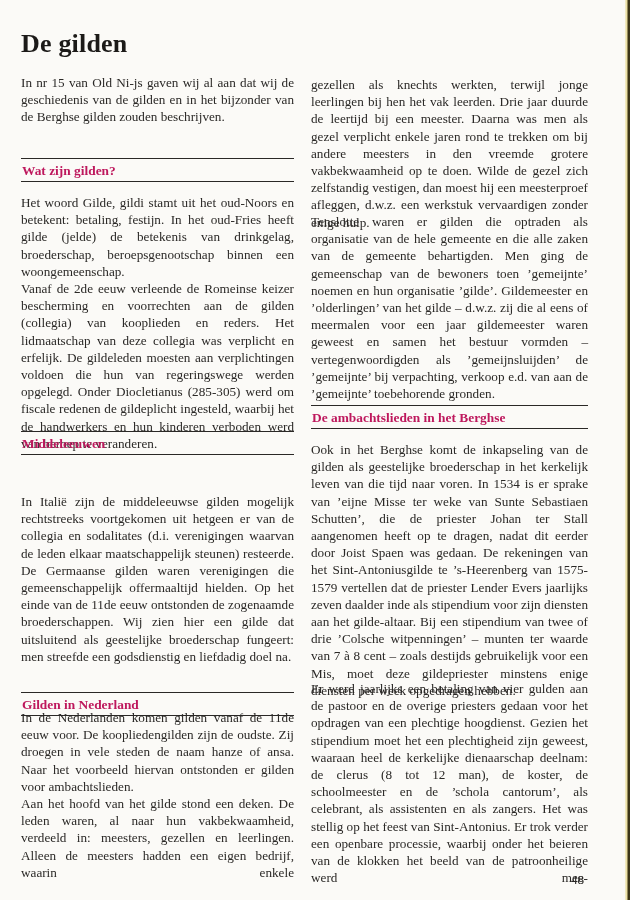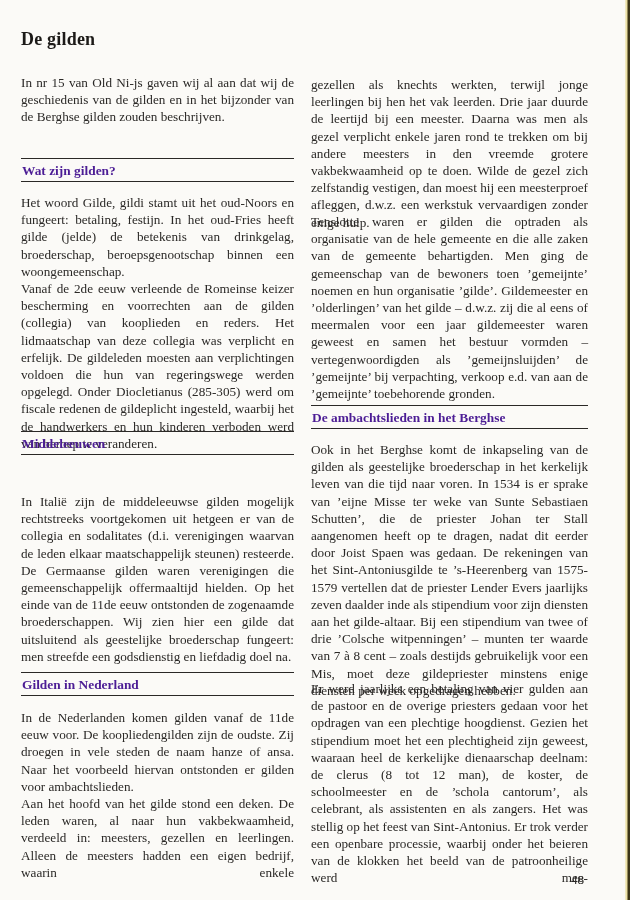--- a/index.html
+++ b/index.html
@@ -10,69 +10,69 @@
     color: #2a2826;
     position: relative;
   }
   .page-edge {
     position: absolute; top: 0; right: 0; width: 5px; height: 900px;
     background: linear-gradient(to right, #f4eed0 0, #e9dc9a 40%, #3b3518 60%, #3b3518 100%);
   }
   .title {
     position: absolute; left: 21px; top: 29px;
     font-family: "Liberation Serif", "DejaVu Serif", serif;
-    font-weight: bold; font-size: 18px; letter-spacing: 0.2px;
+    font-weight: bold; font-size: 26px; letter-spacing: 0.2px;
     color: #1c1a18; margin: 0;
   }
   .col {
     position: absolute; top: 0;
     font-size: 13.2px; line-height: 17.2px;
     text-align: justify; hyphens: manual;
   }
   .col-left { left: 21px; width: 273px; }
   .col-right { left: 311px; width: 277px; }
   .col p { margin: 0; }
   .blk { position: absolute; left: 0; right: 0; }
   .sect-head {
     position: absolute; left: 0; right: 0;
     border-top: 1.4px solid #2a2826; border-bottom: 1.4px solid #2a2826;
     height: 22px;
   }
   .sect-head span {
     position: absolute; left: 1px; top: 3px;
-    font-weight: bold; font-size: 13.4px; color: #4c1d95;
+    font-weight: bold; font-size: 13.4px; color: #be185d;
   }
   .page-num {
     position: absolute; left: 571px; top: 872px;
     font-size: 13.2px; color: #2a2826;
   }
   .last-line { text-align-last: justify; }
 </style>
 </head>
 <body>
 
 <div class="page-edge"></div>
 
 <h1 class="title">De gilden</h1>
 
 <div class="col col-left">
   <p class="blk" style="top:74px">In nr 15 van Old Ni-js gaven wij al aan dat wij de geschiedenis van de gilden en in het bijzonder van de Berghse gilden zouden beschrijven.</p>
 
   <div class="sect-head" style="top:158px">
     <span>Wat zijn gilden?</span>
   </div>
-  <p class="blk" style="top:194px">Het woord Gilde, gildi stamt uit het oud-Noors en fungeert: betaling, festijn. In het oud-Fries heeft gilde (jelde) de betekenis van drinkgelag, broederschap, beroepsgenootschap binnen een woongemeenschap.</p>
+  <p class="blk" style="top:194px">Het woord Gilde, gildi stamt uit het oud-Noors en betekent: betaling, festijn. In het oud-Fries heeft gilde (jelde) de betekenis van drinkgelag, broederschap, beroepsgenootschap binnen een woongemeenschap.</p>
   <p class="blk" style="top:280px">Vanaf de 2de eeuw verleende de Romeinse keizer bescherming en voorrechten aan de gilden (collegia) van kooplieden en reders. Het lidmaatschap van deze collegia was verplicht en erfelijk. De gildeleden moesten aan verplichtingen voldoen die hun van regeringswege werden opgelegd. Onder Diocletianus (285-305) werd om fiscale redenen de gildeplicht ingesteld, waarbij het de handwerkers en hun kinderen verboden werd van beroep te veranderen.</p>
 
   <div class="sect-head" style="top:431px">
     <span>Middeleeuwen</span>
   </div>
   <p class="blk" style="top:493px">In Italië zijn de middeleeuwse gilden mogelijk rechtstreeks voortgekomen uit hetgeen er van de collegia en sodalitates (d.i. verenigingen waarvan de leden elkaar maatschappelijk steunen) resteerde. De Germaanse gilden waren verenigingen die gemeenschappelijk offermaaltijd hielden. Op het einde van de 11de eeuw ontstonden de zogenaamde broederschappen. Wij zien hier een gilde dat uitsluitend als geestelijke broederschap fungeert: men streefde een godsdienstig en liefdadig doel na.</p>
 
-  <div class="sect-head" style="top:672px">
+  <div class="sect-head" style="top:692px">
     <span>Gilden in Nederland</span>
   </div>
   <p class="blk" style="top:709px">In de Nederlanden komen gilden vanaf de 11de eeuw voor. De kooplieden­gilden zijn de oudste. Zij droegen in vele steden de naam hanze of ansa. Naar het voorbeeld hiervan ontstonden er gilden voor ambachtslieden.</p>
   <p class="blk last-line" style="top:795px">Aan het hoofd van het gilde stond een deken. De leden waren, al naar hun vakbekwaamheid, verdeeld in: meesters, gezellen en leerlingen. Alleen de meesters hadden een eigen bedrijf, waarin enkele</p>
 </div>
 
 <div class="col col-right">
   <p class="blk" style="top:76px">gezellen als knechts werkten, terwijl jonge leerlingen bij hen het vak leerden. Drie jaar duurde de leertijd bij een meester. Daarna was men als gezel verplicht enkele jaren rond te trekken om bij andere meesters in den vreemde grotere vakbekwaamheid op te doen. Wilde de gezel zich zelfstandig vestigen, dan moest hij een meesterproef afleggen, d.w.z. een werkstuk vervaardigen zonder enige hulp.</p>
   <p class="blk" style="top:213px">Tenslotte waren er gilden die optraden als organisatie van de hele gemeente en die alle zaken van de gemeente behartigden. Men ging de gemeenschap van de bewoners toen ’gemeijnte’ noemen en hun organisatie ’gilde’. Gildemeester en ’olderlingen’ van het gilde – d.w.z. zij die al eens of meermalen voor een jaar gildemeester waren geweest en samen het bestuur vormden – vertegenwoordigden als ’gemeijnsluijden’ de ’gemeijnte’ bij verpachting, verkoop e.d. van aan de ’gemeijnte’ toebehorende gronden.</p>
 

